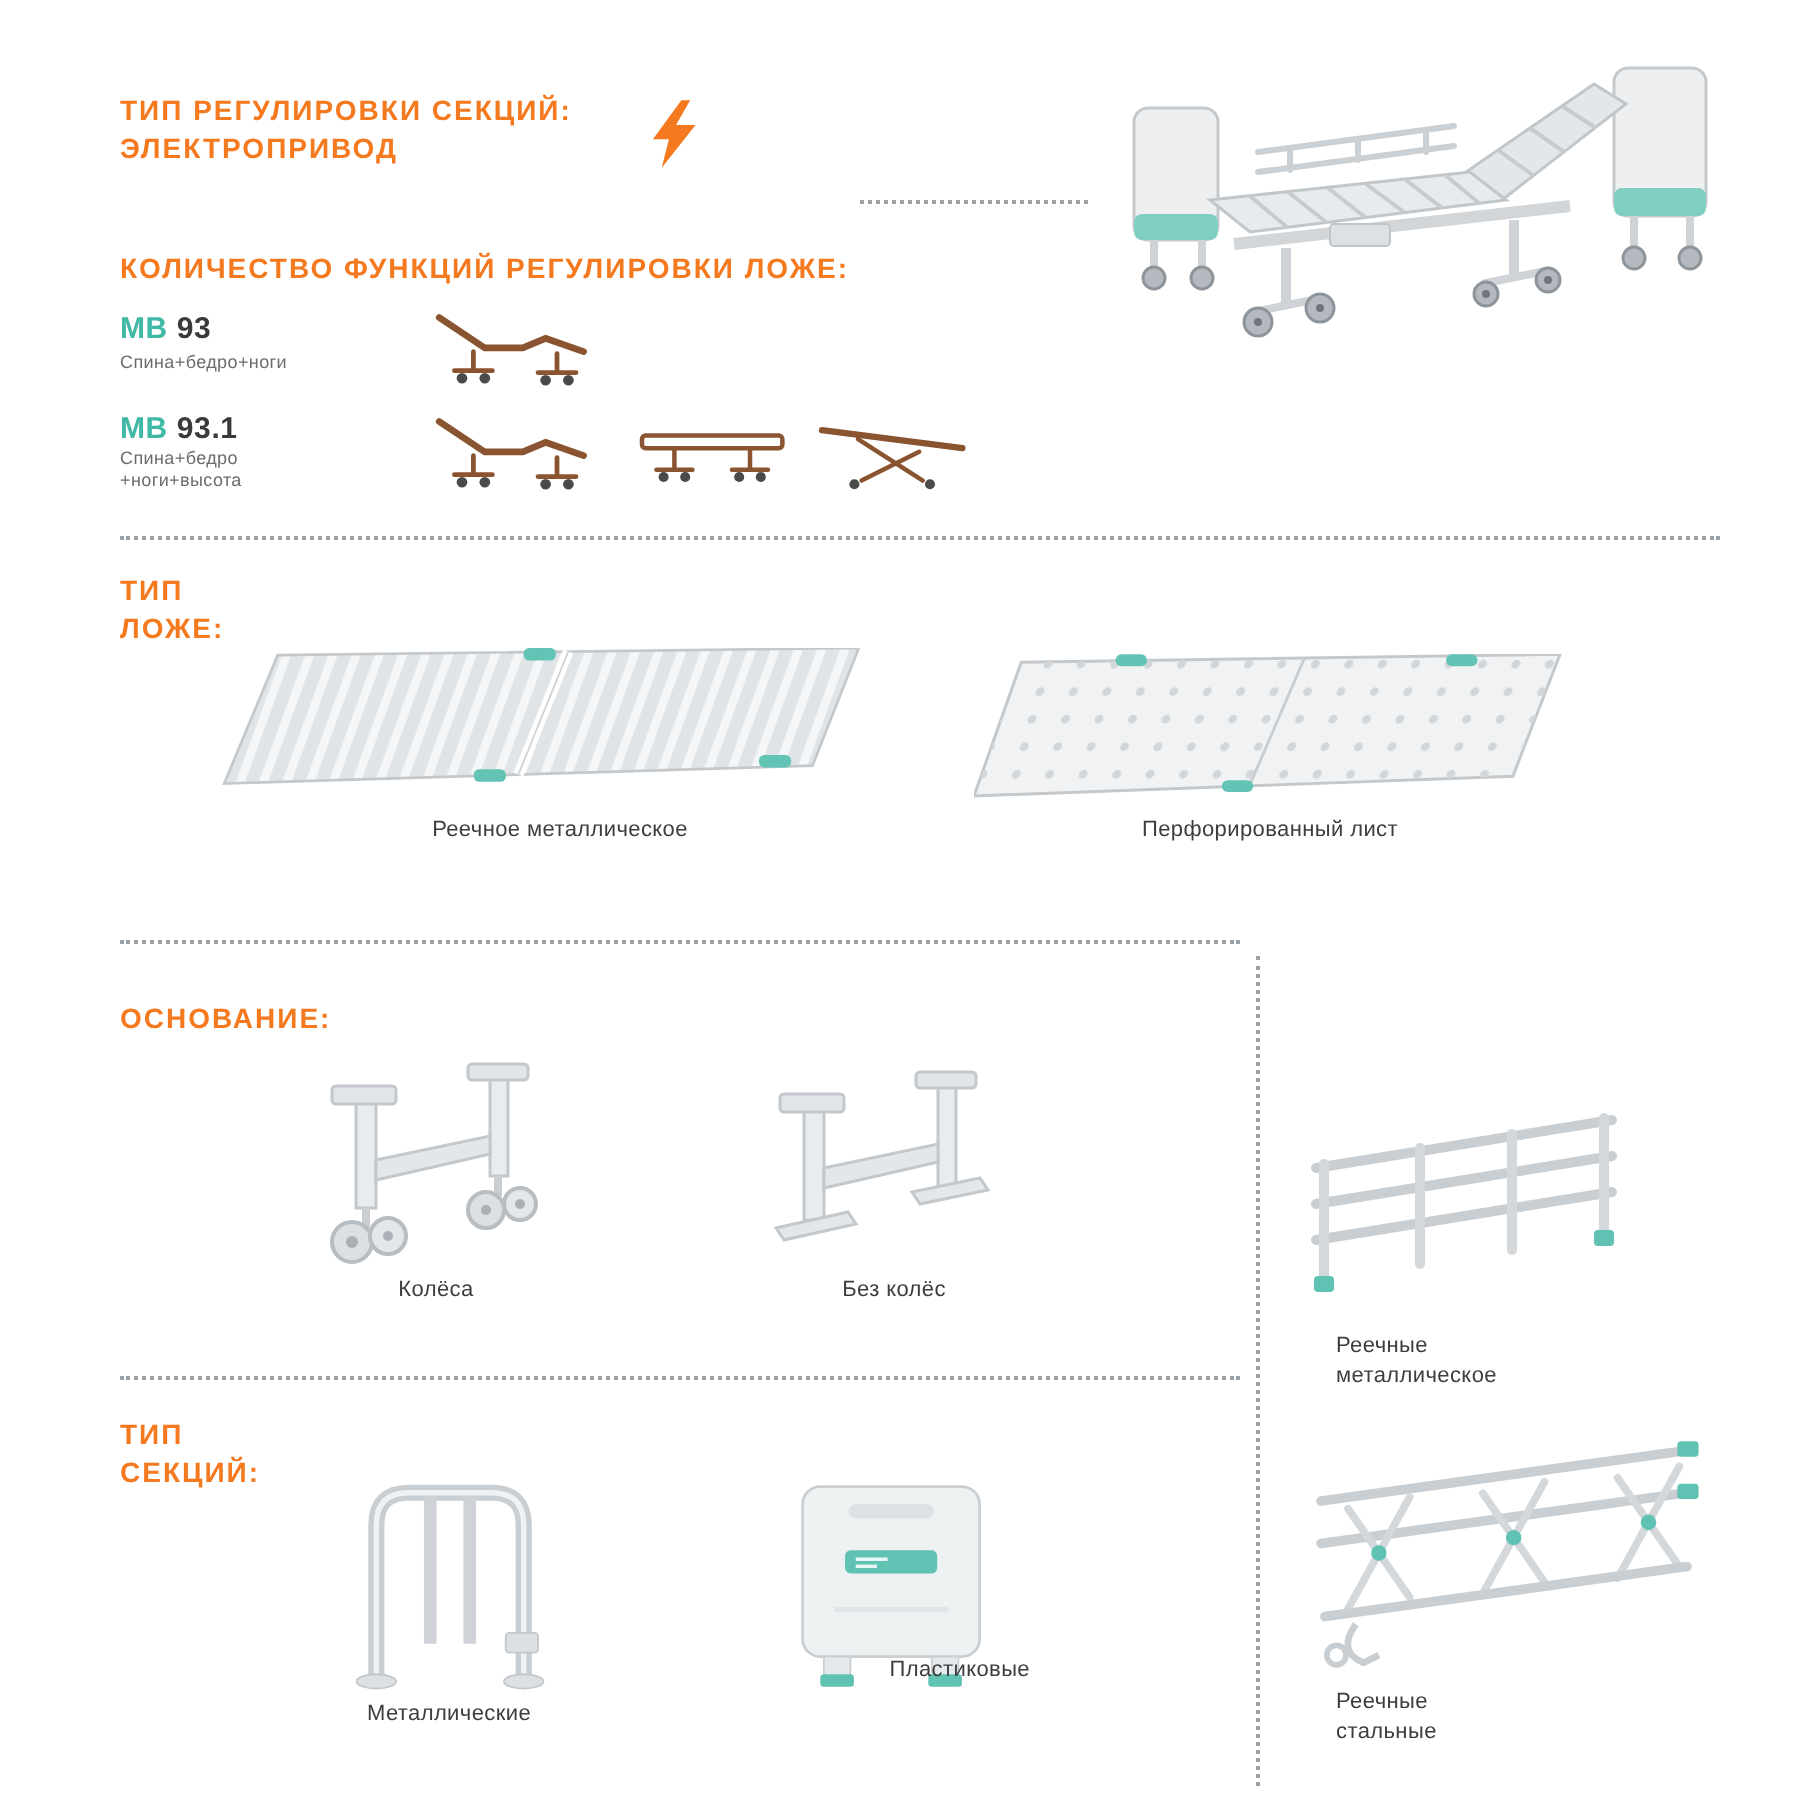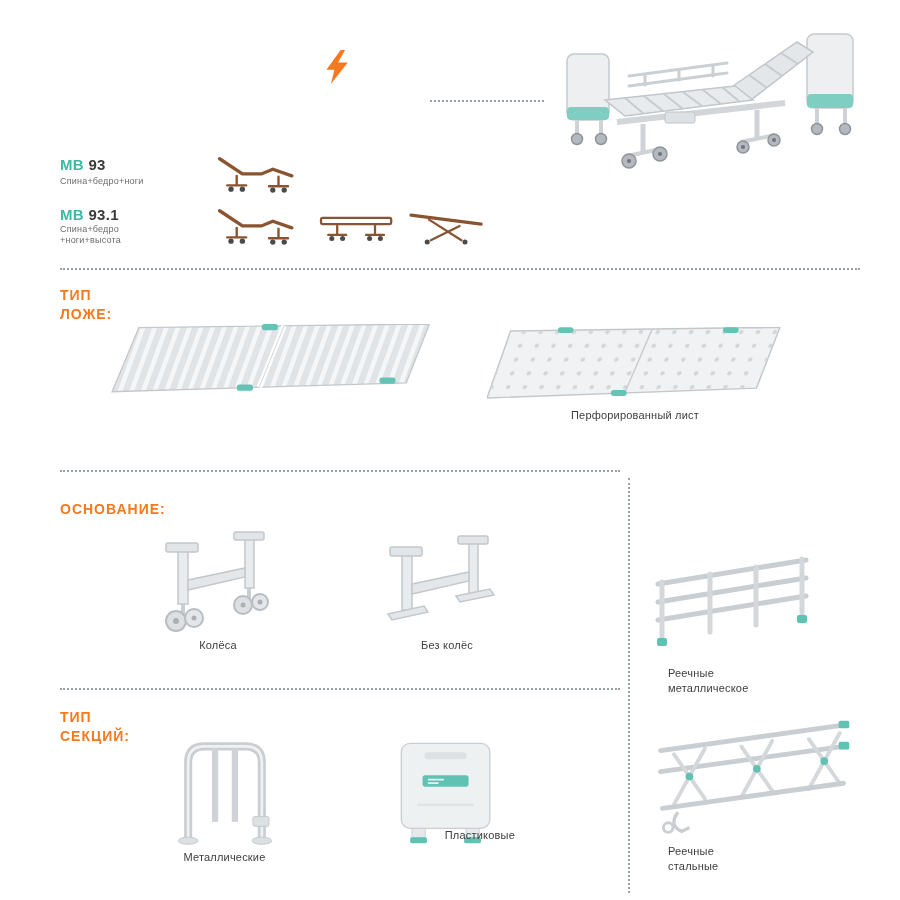--- a/index.html
+++ b/index.html
@@ -16,20 +16,24 @@
   .center { text-align:center; }
   .dotted-h { border-top:2px dotted var(--dot-gray); height:0; }
   .dotted-v { border-left:2px dotted var(--dot-gray); width:0; }
   svg { display:block; }
 </style>
 </head>
 <body>
 
 <div class="canvas">
 
+  <div class="abs" style="left:60px; top:46px; width:280px;">
+    <div class="h-orange">ТИП РЕГУЛИРОВКИ СЕКЦИЙ:</div>
+    <div class="h-orange">ЭЛЕКТРОПРИВОД</div>
+  </div>
 
   <div class="abs" style="left:322px; top:48px;">
     <svg width="32" height="38" viewBox="0 0 36 40">
       <path d="M21 1 L5 23 H14 L10 39 L29 15 H18 L26 1 Z" fill="#F4791F"></path>
     </svg>
   </div>
 
   <div class="abs dotted-h" style="left:430px; top:100px; width:430px;"></div>
 
   <div class="abs" style="left:545px; top:8px;">
@@ -95,20 +99,21 @@
       </g>
       <g fill="#B3B9BE" stroke="#8E959A" stroke-width="1.5">
         <circle cx="32" cy="131" r="5.5"></circle>
           <circle cx="56" cy="131" r="5.5"></circle>
         <circle cx="272" cy="121" r="5.5"></circle>
           <circle cx="300" cy="121" r="5.5"></circle>
       </g>
     </svg>
   </div>
 
+  <div class="abs h-orange" style="left:60px; top:125px; width:520px;">КОЛИЧЕСТВО ФУНКЦИЙ РЕГУЛИРОВКИ ЛОЖЕ:</div>
 
   <div class="abs code-line" style="left:60px; top:156px;">
     <span class="code-prefix">МВ</span>
     <span class="code-num">93</span>
   </div>
   <div class="abs model-desc" style="left:60px; top:176px;">Спина+бедро+ноги</div>
 
   <div class="abs" style="left:212px; top:150px;">
     <svg width="95" height="46" viewBox="0 0 100 46">
       <g fill="none" stroke="#8A5430" stroke-linecap="round">
@@ -192,20 +197,21 @@
         </pattern>
       </defs>
       <polygon points="30,4 356,0 330,66 0,76" fill="url(#slatP)" stroke="#C3C8CC" stroke-width="1.5"></polygon>
       <line x1="193" y1="2" x2="165" y2="71" stroke="#FFFFFF" stroke-width="6"></line>
       <line x1="193" y1="2" x2="165" y2="71" stroke="#CDD2D5" stroke-width="1"></line>
       <rect x="168" y="0" width="18" height="7" rx="3" fill="#63C4B5"></rect>
       <rect x="140" y="68" width="18" height="7" rx="3" fill="#63C4B5"></rect>
       <rect x="300" y="60" width="18" height="7" rx="3" fill="#63C4B5"></rect>
     </svg>
   </div>
+  <div class="abs img-label center" style="left:100px; top:408px; width:360px;">Реечное металлическое</div>
 
   <div class="abs" style="left:487px; top:327px;">
     <svg width="295" height="79" viewBox="0 0 300 80">
       <defs>
         <pattern id="perf" width="17" height="14" patternUnits="userSpaceOnUse" patternTransform="skewX(-16)">
           <circle cx="5" cy="5" r="2.2" fill="#D2D6D9"></circle>
         </pattern>
       </defs>
       <polygon points="24,4 298,0 274,62 0,72" fill="#F0F2F3" stroke="#C3C8CC" stroke-width="1.5"></polygon>
       <polygon points="24,4 298,0 274,62 0,72" fill="url(#perf)"></polygon>

